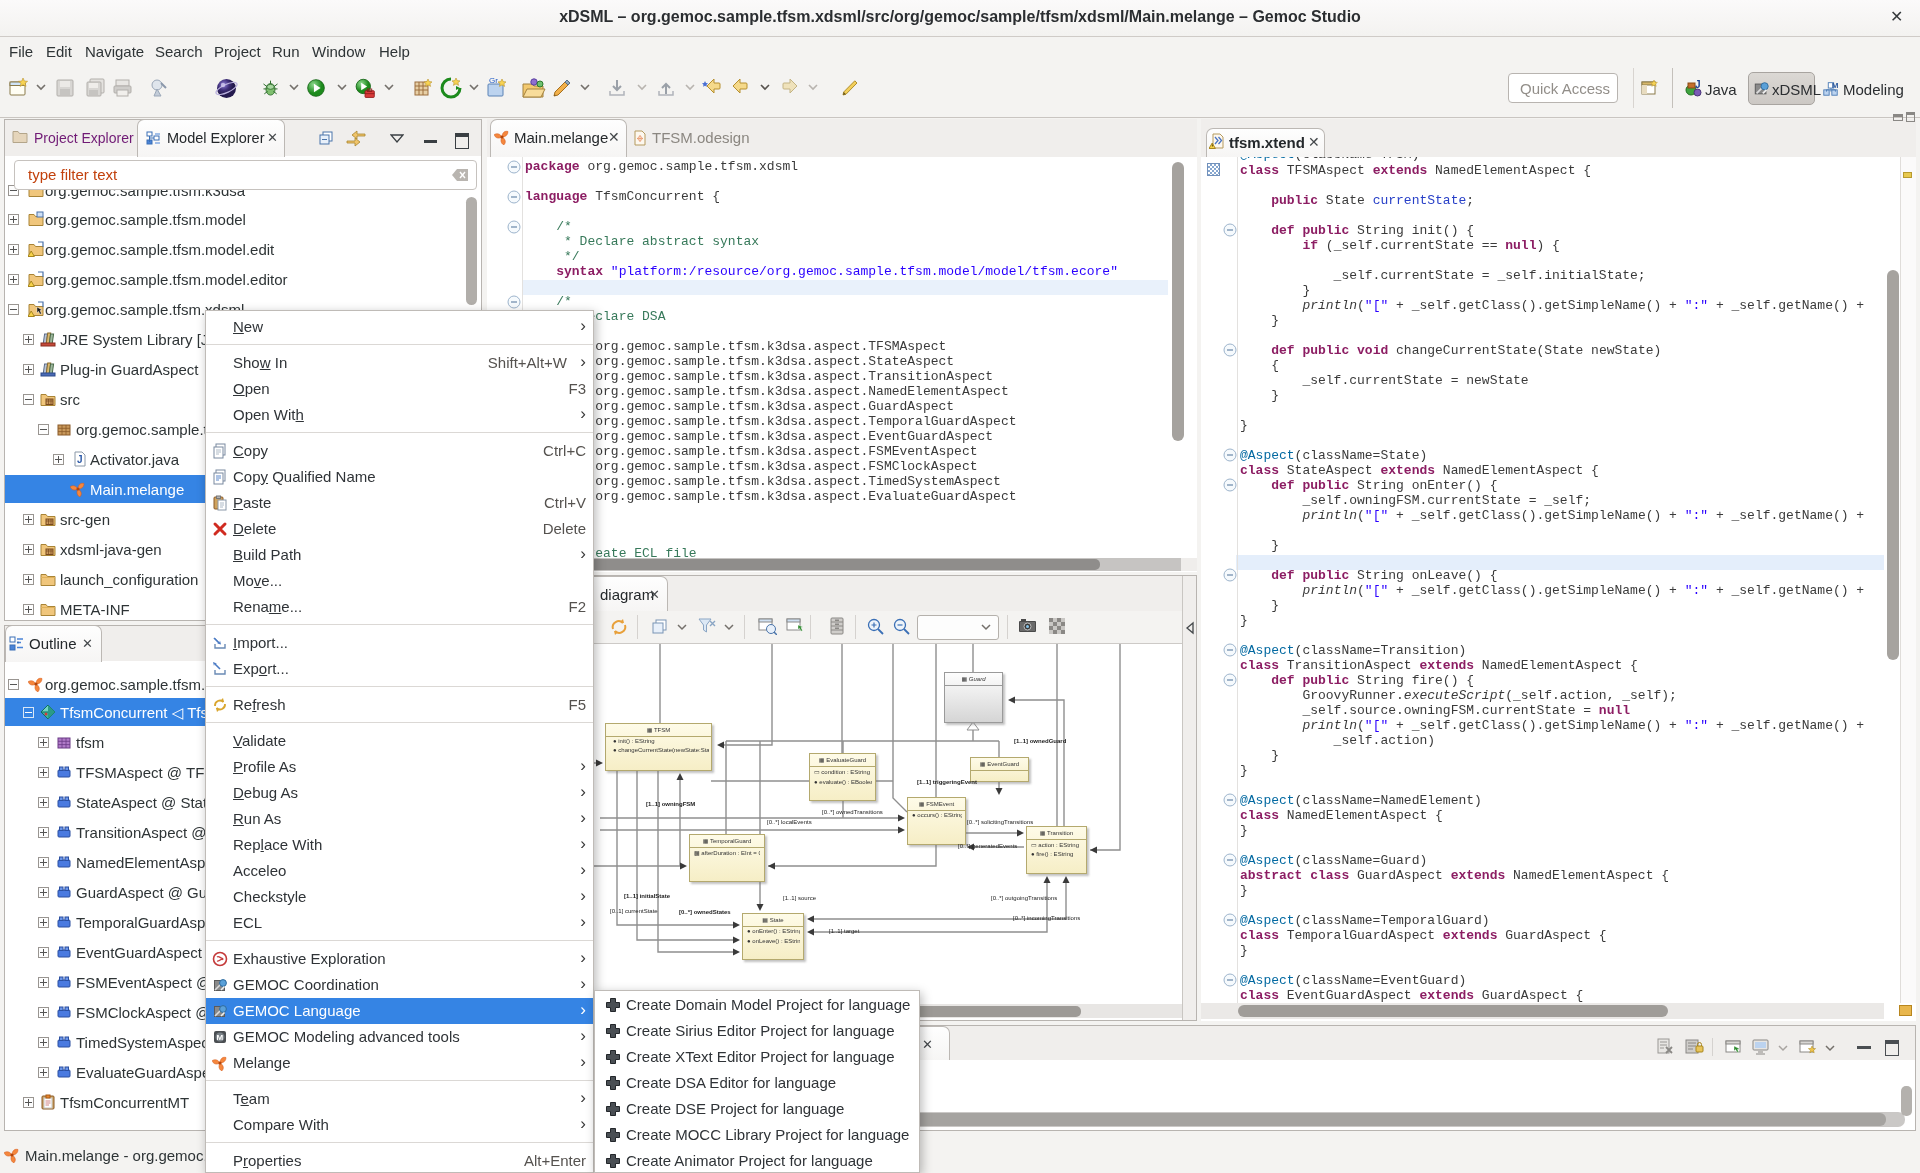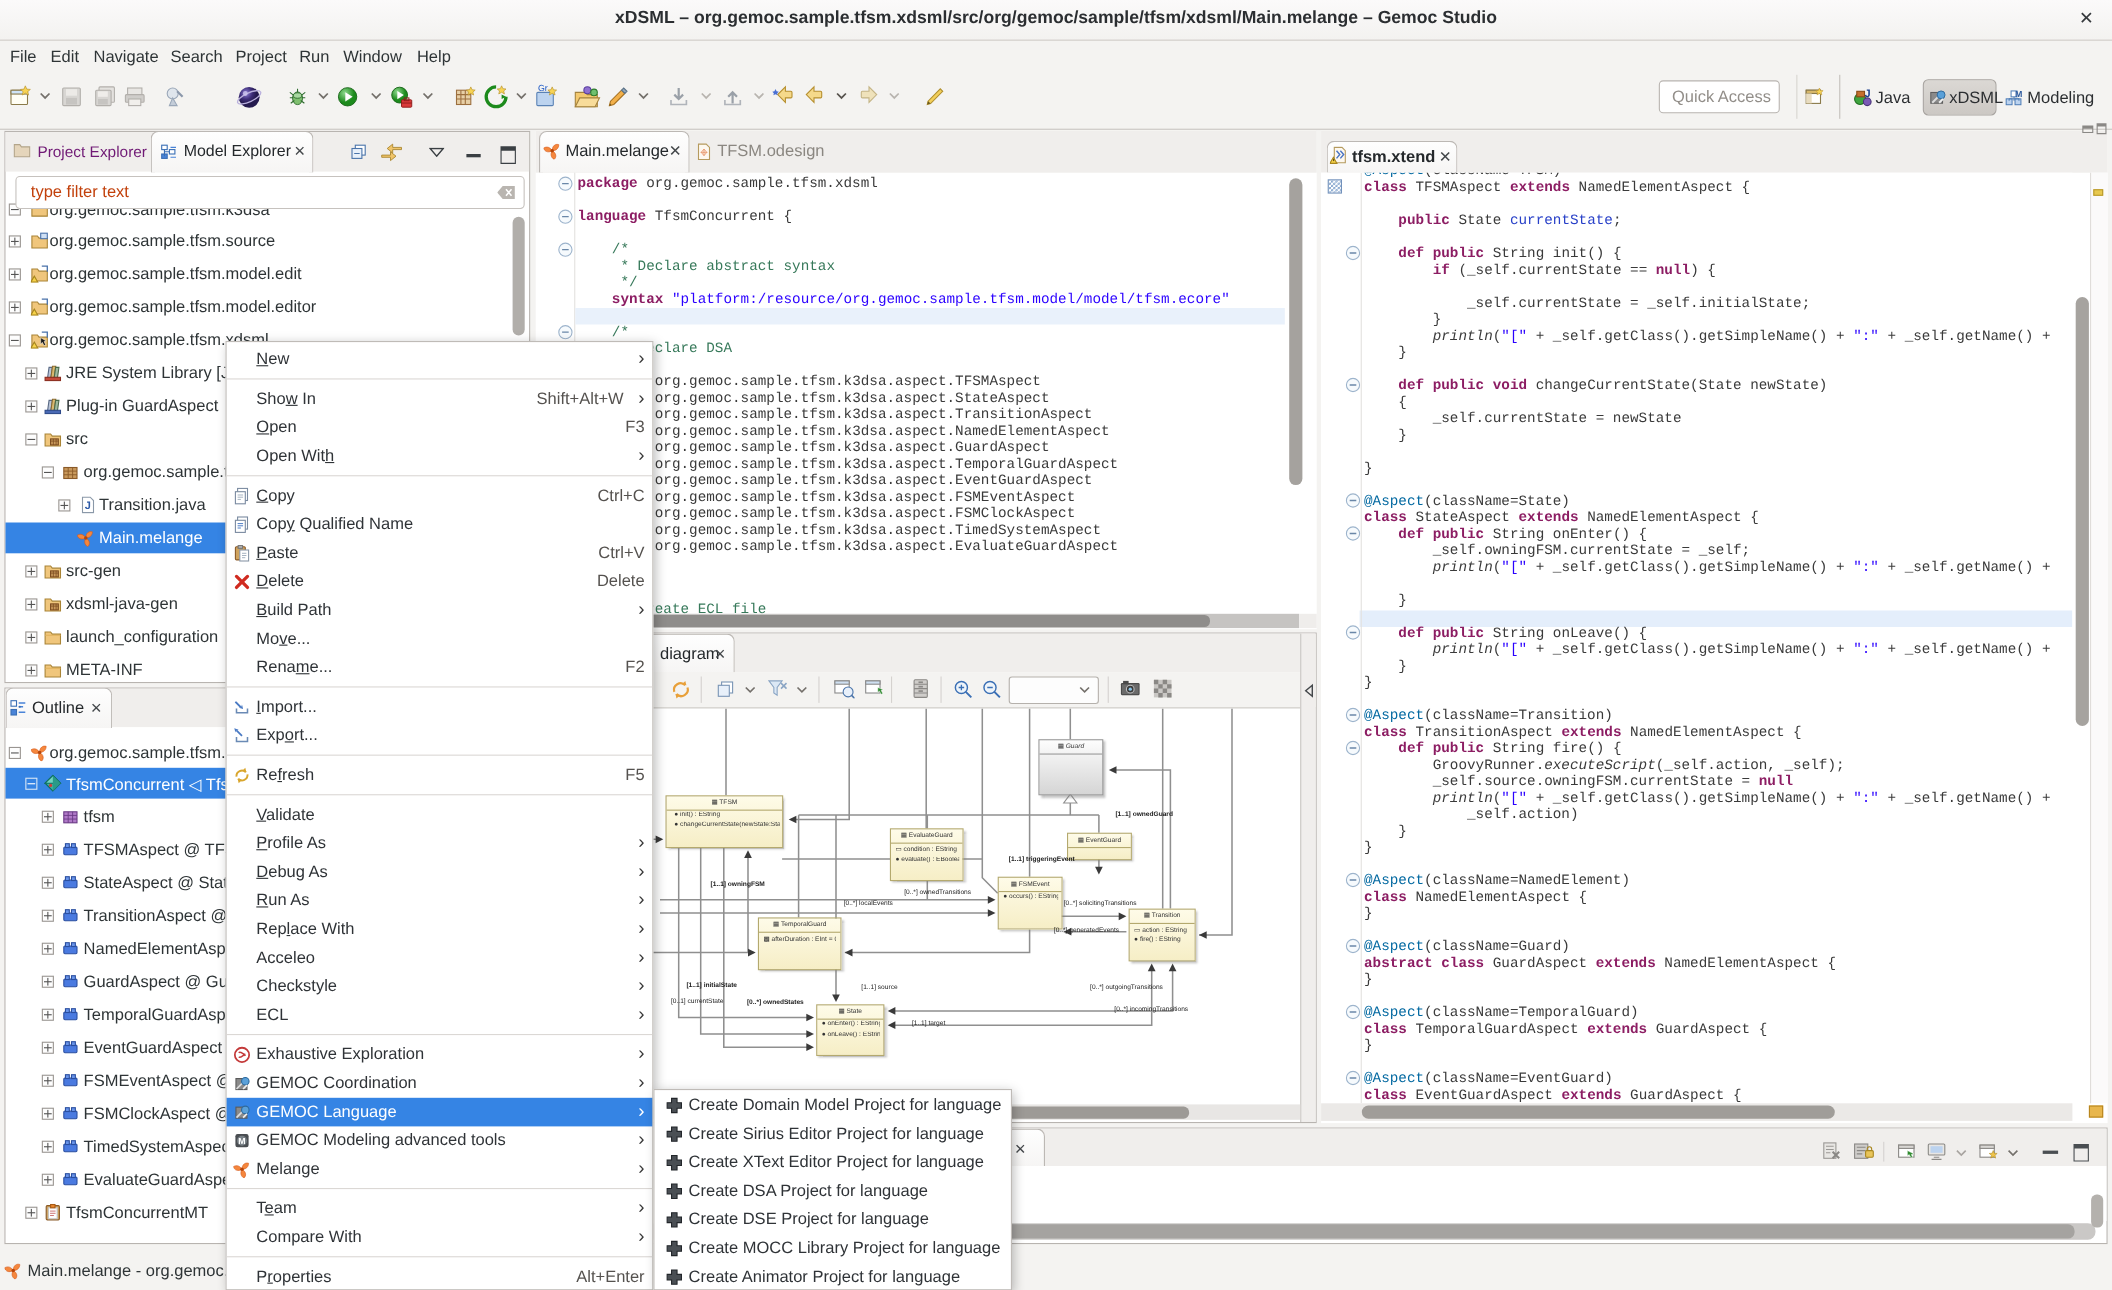--- a/index.html
+++ b/index.html
@@ -262,21 +262,21 @@
   </svg>
 <div class="t" style="left:45px;top:182px;font-size:15px">org.gemoc.sample.tfsm.k3dsa</div>
 <div class="xp p" style="left:8px;top:214px">
     <i></i>
     <b></b>
   </div>
 <svg class="ic" style="left:28px;top:211px" viewBox="0 0 16 16">
     <path d="M1 3.5h5l1.5 2H15v9H1z" fill="#f0c67c" stroke="#a98436"></path>
     <rect x="9" y="1" width="6" height="5" fill="#cfe0f5" stroke="#4a72aa"></rect>
   </svg>
-<div class="t" style="left:45px;top:211px;font-size:15px">org.gemoc.sample.tfsm.source</div>
+<div class="t" style="left:45px;top:211px;font-size:15px">org.gemoc.sample.tfsm.model</div>
 <div class="xp p" style="left:8px;top:244px">
     <i></i>
     <b></b>
   </div>
 <svg class="ic" style="left:28px;top:241px" viewBox="0 0 16 16">
     <path d="M1 3.5h5l1.5 2H15v9H1z" fill="#f0c67c" stroke="#a98436"></path>
     <path d="M10 1h5v5" fill="none" stroke="#4a72aa" stroke-width="1.2"></path>
     <path d="M0 15.5l3.2-5.5 3.2 5.5z" fill="#f7d34a" stroke="#a8861f"></path>
   </svg>
 <div class="t" style="left:45px;top:241px;font-size:15px">org.gemoc.sample.tfsm.model.edit</div>
@@ -344,21 +344,21 @@
   </svg>
 <div class="t" style="left:76px;top:421px;font-size:15px">org.gemoc.sample.tfsm.xdsml</div>
 <div class="xp p" style="left:53px;top:454px">
     <i></i>
     <b></b>
   </div>
 <svg class="ic" style="left:72px;top:451px" viewBox="0 0 16 16">
     <path d="M3 1h7l3 3v11H3z" fill="#fff" stroke="#8a98a8"></path>
     <text x="5" y="12" font-size="10" font-weight="bold" fill="#2d5aa8" font-family="sans-serif">J</text>
   </svg>
-<div class="t" style="left:90px;top:451px;font-size:15px">Transition.java</div>
+<div class="t" style="left:90px;top:451px;font-size:15px">Activator.java</div>
 <div class="selbar" style="top:475px"></div>
 <svg class="ic" style="left:70px;top:481px" viewBox="0 0 16 16">
     <g fill="#f5873d" stroke="#d4581a" stroke-width=".5">
       <path d="M8 8C8 3.5 11 1.5 14 2.5C14 6 11.5 8 8 8z"></path>
       <path d="M8 8C8 3.5 11 1.5 14 2.5C14 6 11.5 8 8 8z" transform="rotate(120 8 8)"></path>
       <path d="M8 8C8 3.5 11 1.5 14 2.5C14 6 11.5 8 8 8z" transform="rotate(240 8 8)"></path>
     </g>
     <circle cx="8" cy="8" r="1.6" fill="#b5450a"></circle>
   </svg>
 <div class="t" style="left:90px;top:481px;font-size:15px;color:#fff">Main.melange</div>
@@ -1205,21 +1205,21 @@
 <div class="si" style="top:1044px">
     <svg class="mic" style="left:5px;top:5px" viewBox="0 0 16 16">
       <path d="M5.5 1.5h5v4h4v5h-4v4h-5v-4h-4v-5h4z" fill="#4a4f54" stroke="#23272b"></path>
     </svg>
     <span class="sl">Create XText Editor Project for language</span>
   </div>
 <div class="si" style="top:1070px">
     <svg class="mic" style="left:5px;top:5px" viewBox="0 0 16 16">
       <path d="M5.5 1.5h5v4h4v5h-4v4h-5v-4h-4v-5h4z" fill="#4a4f54" stroke="#23272b"></path>
     </svg>
-    <span class="sl">Create DSA Project for language</span>
+    <span class="sl">Create DSA Editor for language</span>
   </div>
 <div class="si" style="top:1096px">
     <svg class="mic" style="left:5px;top:5px" viewBox="0 0 16 16">
       <path d="M5.5 1.5h5v4h4v5h-4v4h-5v-4h-4v-5h4z" fill="#4a4f54" stroke="#23272b"></path>
     </svg>
     <span class="sl">Create DSE Project for language</span>
   </div>
 <div class="si" style="top:1122px">
     <svg class="mic" style="left:5px;top:5px" viewBox="0 0 16 16">
       <path d="M5.5 1.5h5v4h4v5h-4v4h-5v-4h-4v-5h4z" fill="#4a4f54" stroke="#23272b"></path>

